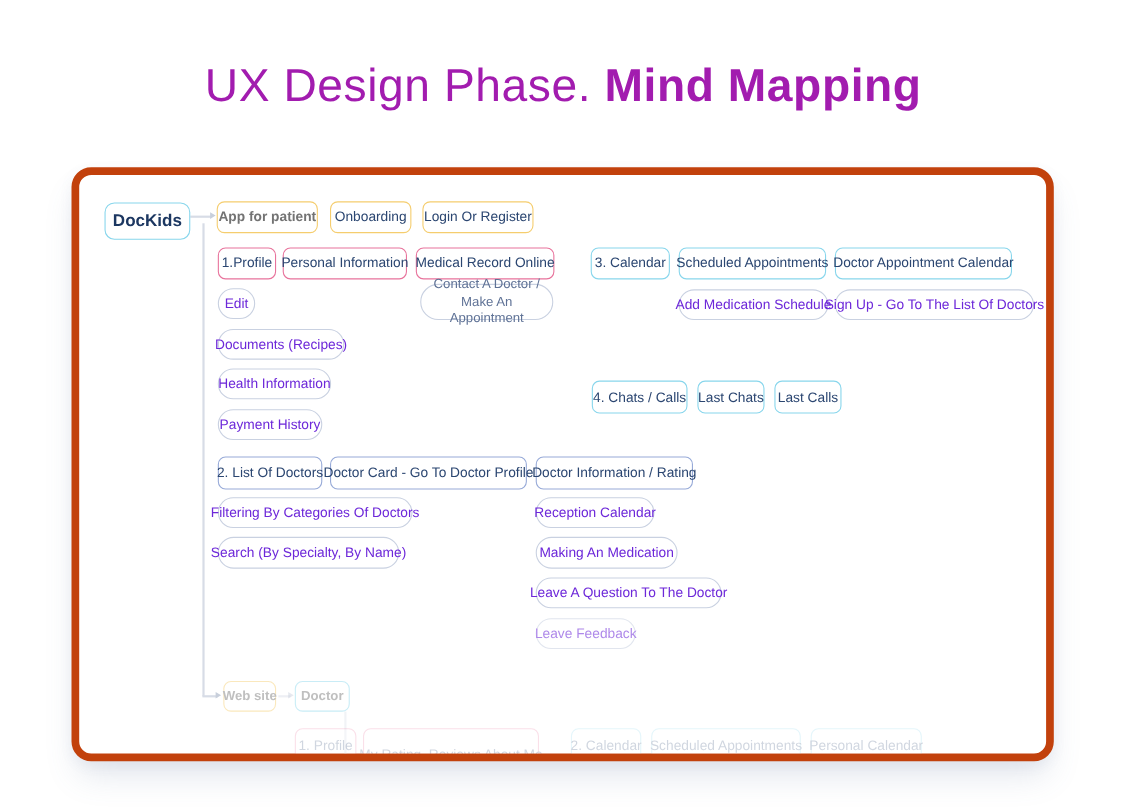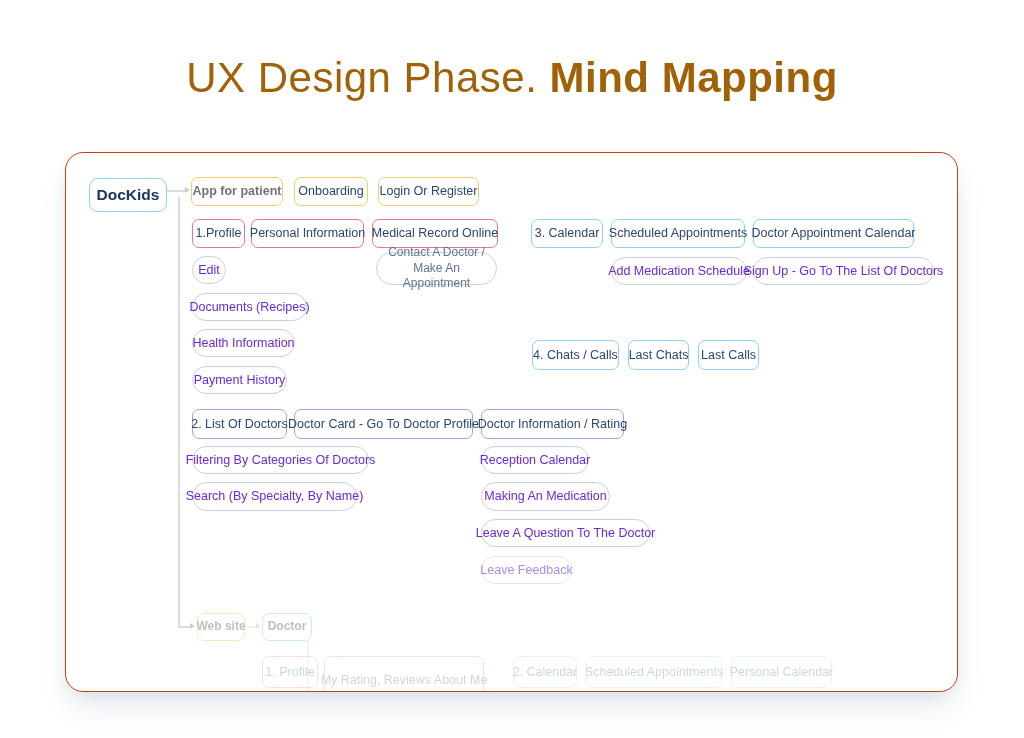--- a/index.html
+++ b/index.html
@@ -1,26 +1,26 @@
 <!DOCTYPE html>
 <html><head>
 <meta charset="utf-8">
 <style>
   * { margin:0; padding:0; box-sizing:border-box; }
   html,body { width:1024px; height:738px; background:#ffffff; overflow:hidden;
     font-family:"Liberation Sans","DejaVu Sans",sans-serif; }
   .stage { position:relative; width:1024px; height:738px; background:#ffffff; }
 
   .title { position:absolute; top:54px; left:0; width:1024px; text-align:center;
-    font-size:42px; color:#a16207; letter-spacing:.5px; white-space:nowrap; }
+    font-size:42px; color:#a21caf; letter-spacing:.5px; white-space:nowrap; }
   .title .light { font-weight:400; }
   .title .strong { font-weight:700; }
 
   .card { position:absolute; left:65px; top:152px; width:893px; height:540px;
-    background:#ffffff; border-radius:18px; border:1px solid #c2410c; overflow:hidden;
+    background:#ffffff; border-radius:18px; border:7px solid #c2410c; overflow:hidden;
     box-shadow:0 18px 30px -6px rgba(96,116,156,.18), 0 4px 12px rgba(96,116,156,.07); }
 
   .node { position:absolute; background:#fff; border:1.5px solid #c9d1e1; border-radius:7px;
     display:flex; align-items:center; justify-content:center; text-align:center;
     font-size:12.5px; color:#2b4671; white-space:nowrap; line-height:1.3; }
   .pill { border-radius:16px; color:#6d28d9; }
   .pill2 { border-radius:22px; color:#5f7296; white-space:normal; padding:2px 10px; }
   .yellow { border-color:#f5cd6e; }
   .pink   { border-color:#e8739c; }
   .cyan   { border-color:#88d6ec; }

